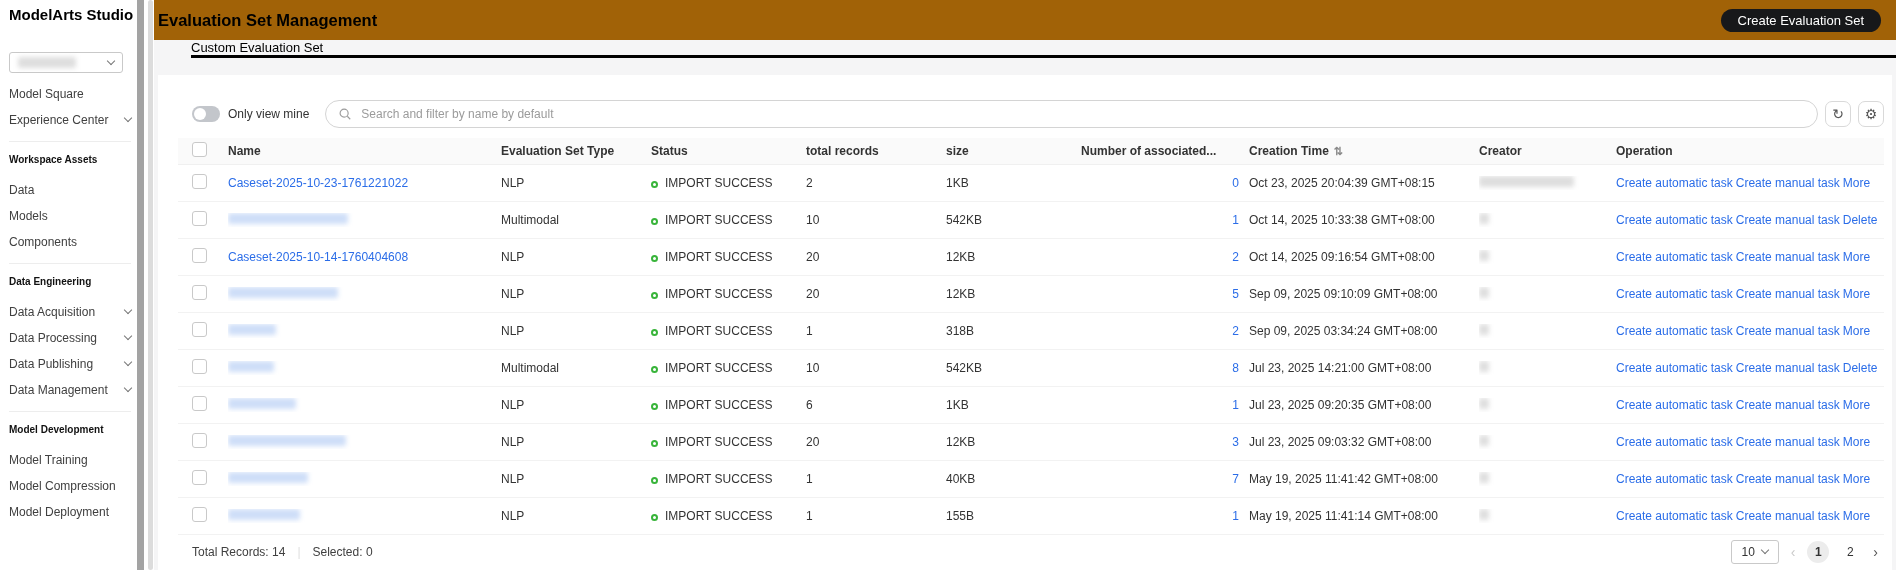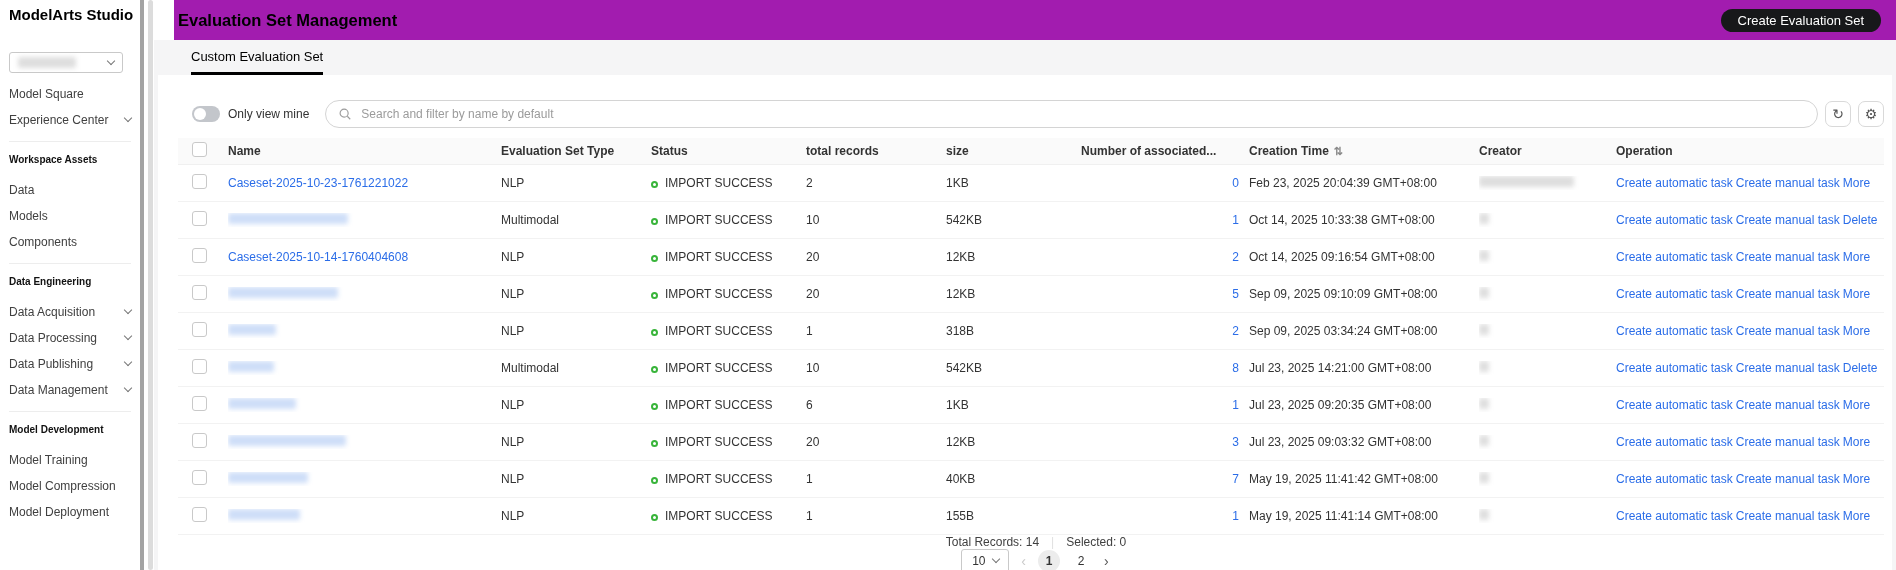--- a/index.html
+++ b/index.html
@@ -6,42 +6,42 @@
   html,body { margin:0; padding:0; }
   body {
     width:1896px; height:570px; overflow:hidden; position:relative;
     background:#fff; color:#333;
     font-family:"Liberation Sans", sans-serif; font-size:12px;
   }
   a { text-decoration:none; cursor:pointer; }
 
   
   .sidebar { position:absolute; left:0; top:0; width:144px; height:570px;
-    background:#fff; border-right:4px solid #a3a3a3; padding:4px 0 8px 9px; }
+    background:#fff; border-right:7px solid #a3a3a3; padding:4px 0 8px 9px; }
   .sb-title { font-size:15px; font-weight:bold; color:#000; margin:2px 0 0; }
   .sb-dd { margin:29px 10px 8px 0; width:114px; height:21px; border:1px solid #c9c9c9;
     border-radius:3px; display:flex; align-items:center; justify-content:space-between; padding:0 8px; }
   .sb-item { height:26px; display:flex; align-items:center; justify-content:space-between;
     width:122px; font-size:12px; color:#404040; cursor:pointer; }
   .sb-section { font-size:10px; font-weight:bold; color:#111; width:106px;
     line-height:19px; margin:8px 0; }
   .sb-div { border-top:1px solid #ededed; margin:8px 0; width:122px; }
   .sb-scrollthumb { position:absolute; left:148px; top:0; width:5px; height:570px;
     background:#dcdcdc; border-radius:3px; }
 
   
   .main { position:absolute; left:154px; top:0; right:0; height:570px; }
-  .top { height:40px; background:#a21caf; display:flex; align-items:center;
-    justify-content:space-between; padding:0 15px 0 4px;margin-left:20px; }
+  .top { height:40px; background:#a16207; display:flex; align-items:center;
+    justify-content:space-between; padding:0 15px 0 4px; }
   .page-title { font-size:16.5px; font-weight:bold; color:#000; margin:0; }
   .create-btn { background:var(--btn-black); color:#fff; font-size:13px; height:23px;
     padding:0 17px; border:none; border-radius:12px; cursor:pointer; font-family:inherit; }
 
   .page { position:absolute; top:40px; left:0; right:0; bottom:0; background:#f5f5f6; }
-  .tabs { display:flex; padding-left:37px; height:35px; align-items:stretch; }
+  .tabs { display:flex; padding-left:37px; height:35px; align-items:stretch;flex-direction:column; }
   .tab { font-size:13px; color:#595959; display:flex; align-items:center;
     border-bottom:3px solid transparent; cursor:pointer; }
   .tab.active { color:#000; border-bottom-color:var(--tabline); }
 
   .card { position:absolute; top:35px; left:4px; right:4px; bottom:0; background:#fff;
     padding:0 8px 0 20px; }
 
   
   .filter { display:flex; align-items:center; height:28px; margin:25px 0 10px; padding-left:14px; }
   .toggle { width:28px; height:16px; border-radius:8px; background:#c3c6cb; position:relative;
@@ -75,21 +75,21 @@
   .ops { display:flex; gap:3px; align-items:center; }
   .sorticon { color:#8a8a8a; font-size:11px; margin-left:5px; }
 
   .blur { display:inline-block; height:11px; border-radius:2px; background:#cedef8; filter:blur(2.5px); }
   .blur.gray { background:#dedede; }
 
   .chev { display:inline-block; width:6px; height:6px; border-right:1.3px solid #777;
     border-bottom:1.3px solid #777; transform:rotate(45deg); margin-top:-4px; }
 
   
-  .cfoot { display:flex; justify-content:space-between; align-items:center; height:34px; padding:0 4px 0 14px;flex-direction:column; }
+  .cfoot { display:flex; justify-content:space-between; align-items:center; height:34px; padding:0 4px 0 14px; }
   .totals { display:flex; align-items:center; color:#404040; }
   .vsep { color:#e0e0e0; margin:0 12px; }
   .pager { display:flex; align-items:center; gap:10px; }
   .psize { width:48px; height:24px; border:1px solid #c9c9c9; border-radius:3px; background:#fff;
     display:flex; align-items:center; justify-content:center; gap:7px; cursor:pointer; color:#333; }
   .pnav { font-size:14px; color:#555; cursor:pointer; padding:0 2px; }
   .pnav.disabled { color:#c9c9c9; }
   .pnum { width:22px; height:22px; line-height:22px; text-align:center; border-radius:50%;
     color:#333; cursor:pointer; }
   .pnum.active { background:#ececec; font-weight:bold; }
@@ -220,21 +220,21 @@
           </div>
         <div>
             <div class="trow brow">
               <div class="cell"><span class="cb"></span></div>
               <div class="cell"><a class="alink">Caseset-2025-10-23-1761221022</a></div>
               <div class="cell">NLP</div>
               <div class="cell"><i class="dot"></i><span>IMPORT SUCCESS</span></div>
               <div class="cell">2</div>
               <div class="cell">1KB</div>
               <div class="cell assoc"><a class="alink">0</a></div>
-              <div class="cell">Feb 23, 2025 20:04:39 GMT+08:00</div>
+              <div class="cell">Oct 23, 2025 20:04:39 GMT+08:15</div>
               <div class="cell"><span class="blur gray" style="width: 95px;"></span></div>
               <div class="cell ops">
                 <a class="alink">Create automatic task</a>
                 <a class="alink">Create manual task</a>
                 <a class="alink">More</a>
               </div>
             </div>
             <div class="trow brow">
               <div class="cell"><span class="cb"></span></div>
               <div class="cell"><span class="blur" style="width: 120px;"></span></div>

